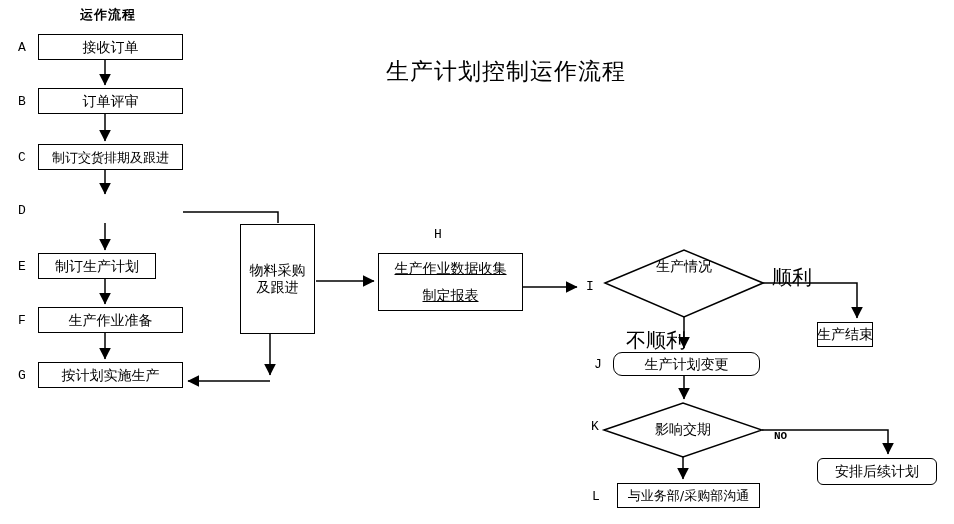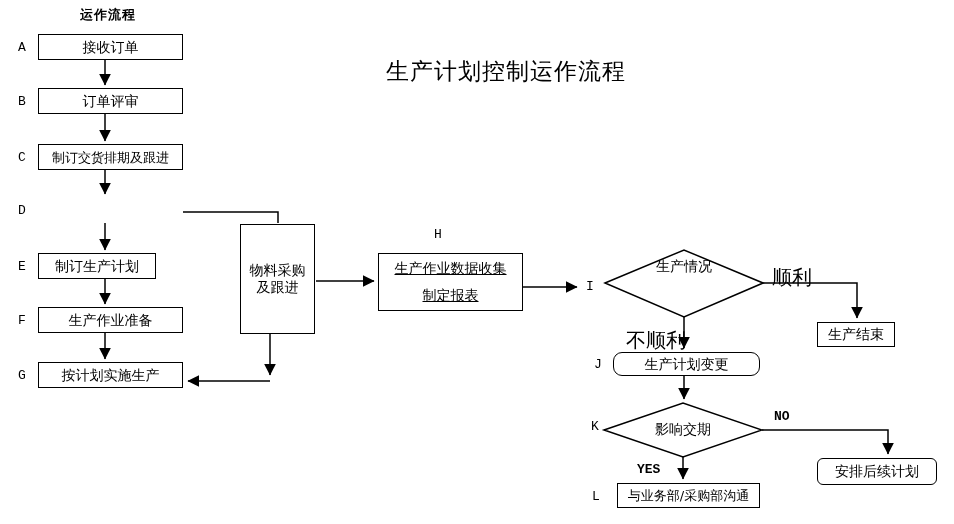--- a/index.html
+++ b/index.html
@@ -22,21 +22,21 @@
     font-size:14px;text-align:center;box-sizing:border-box;
     line-height:17px;white-space:nowrap;
   }
   .pbox.small-text{font-size:13px;}
   .pbox.multi{flex-direction:column;}
   .letter{
     position:absolute;font-family:"Liberation Mono","DejaVu Sans Mono",monospace;
     font-size:13px;width:20px;text-align:center;
   }
   .elabel{position:absolute;font-size:20px;white-space:nowrap;}
-  .elabel.mono{font-family:"Liberation Mono","DejaVu Sans Mono",monospace;font-size:13px;font-weight:bold;}
+  .elabel.mono{font-family:"Liberation Mono","DejaVu Sans Mono",monospace;font-size:11px;font-weight:bold;margin-top:21px;}
   .dtext{
     position:absolute;text-align:center;font-size:14px;line-height:16px;white-space:nowrap;font-family:Liberation Mono, monospace;
   }
   svg.connectors{position:absolute;left:0;top:0;}
 </style>
 </head>
 <body>
 
 <div class="stage">
 
@@ -97,21 +97,21 @@
     <div>制定报表</div>
   </div>
 
   <div class="letter" style="left:580px;top:279px;">I</div>
   <div class="dtext" style="left:605px;top:259px;width:158px;">
     <div>生产情况</div>
   </div>
   <div class="elabel" style="left:772px;top:264px;">顺利</div>
   <div class="elabel" style="left:626px;top:327px;">不顺利</div>
 
-  <div class="pbox" style="left:817px;top:322px;width:78px;height:25px;">生产结束</div>
+  <div class="pbox" style="left:817px;top:322px;width:56px;height:25px;">生产结束</div>
 
   <div class="letter" style="left:588px;top:357px;">J</div>
   <div class="pbox" style="left:613px;top:352px;width:147px;height:24px;border-radius:9px;">生产计划变更</div>
 
   <div class="letter" style="left:585px;top:419px;">K</div>
   <div class="dtext" style="left:604px;top:422px;width:158px;">影响交期</div>
   <div class="elabel mono" style="left:774px;top:409px;">NO</div>
   <div class="elabel mono" style="left:637px;top:462px;">YES</div>
 
   <div class="pbox" style="left:817px;top:458px;width:120px;height:27px;border-radius:6px;">安排后续计划</div>

